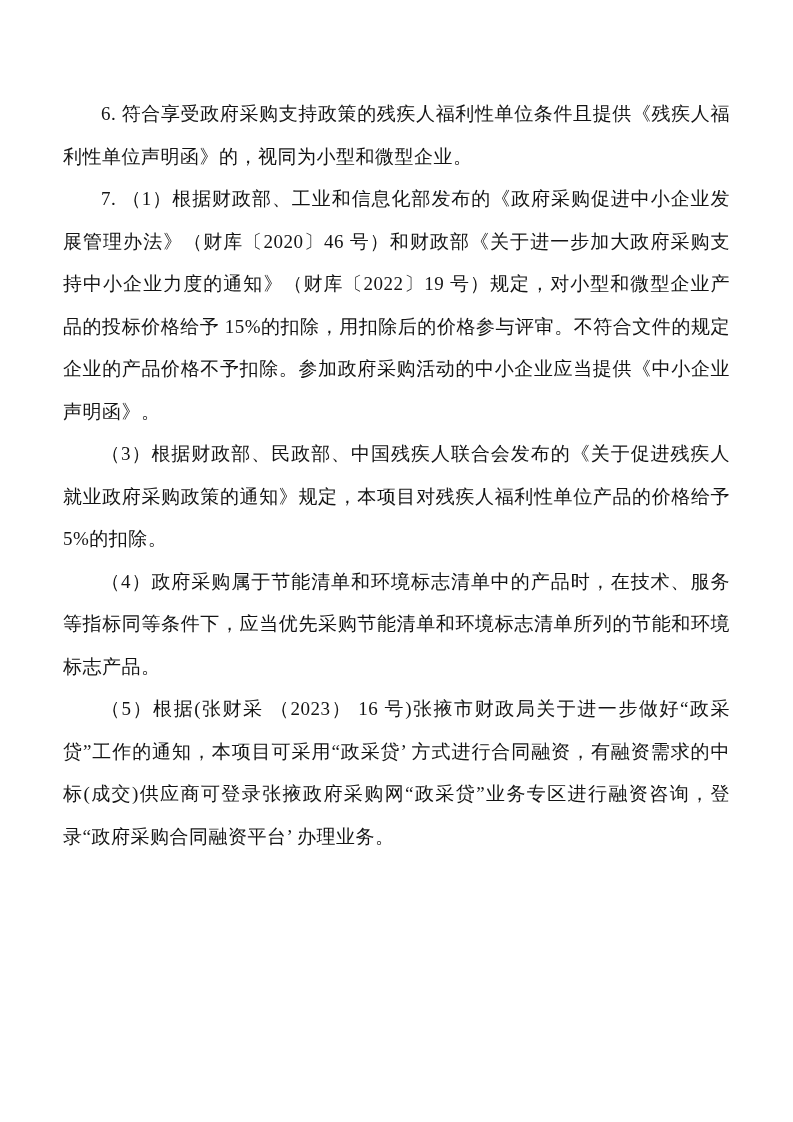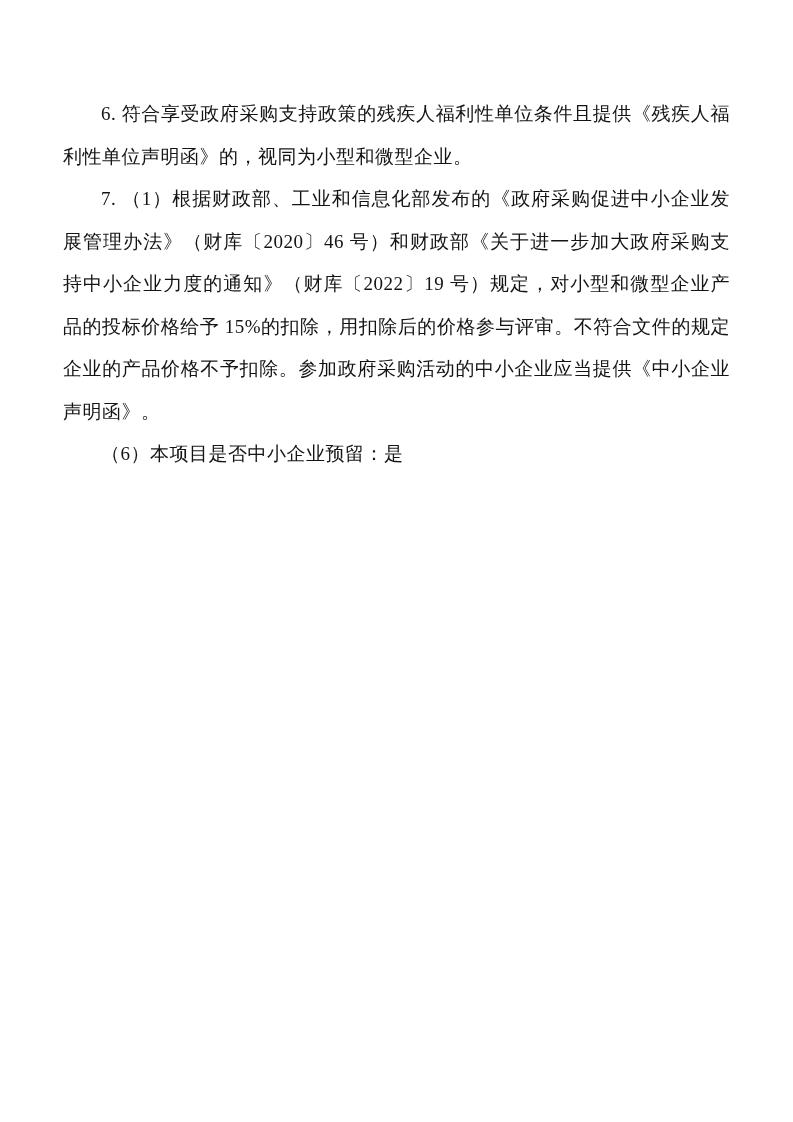--- a/index.html
+++ b/index.html
@@ -29,15 +29,17 @@
     word-break: break-all;
   }
 </style>
 </head>
 <body>
 
 <div class="page">
   <div class="doc-body">
     <p>6. 符合享受政府采购支持政策的残疾人福利性单位条件且提供《残疾人福利性单位声明函》的，视同为小型和微型企业。</p>
     <p>7. （1）根据财政部、工业和信息化部发布的《政府采购促进中小企业发展管理办法》（财库〔2020〕46 号）和财政部《关于进一步加大政府采购支持中小企业力度的通知》（财库〔2022〕19 号）规定，对小型和微型企业产品的投标价格给予 15%的扣除，用扣除后的价格参与评审。不符合文件的规定企业的产品价格不予扣除。参加政府采购活动的中小企业应当提供《中小企业声明函》。</p>
-    <p>（6）本项目是否中小企业预留：是</p>
+    <p>（3）根据财政部、民政部、中国残疾人联合会发布的《关于促进残疾人就业政府采购政策的通知》规定，本项目对残疾人福利性单位产品的价格给予 5%的扣除。</p>
+    <p>（4）政府采购属于节能清单和环境标志清单中的产品时，在技术、服务等指标同等条件下，应当优先采购节能清单和环境标志清单所列的节能和环境标志产品。</p>
+    <p>（5）根据(张财采 （2023） 16 号)张掖市财政局关于进一步做好“政采贷”工作的通知，本项目可采用“政采贷’ 方式进行合同融资，有融资需求的中标(成交)供应商可登录张掖政府采购网“政采贷”业务专区进行融资咨询，登录“政府采购合同融资平台’ 办理业务。</p>
   </div>
 </div>
 
 </body></html>

